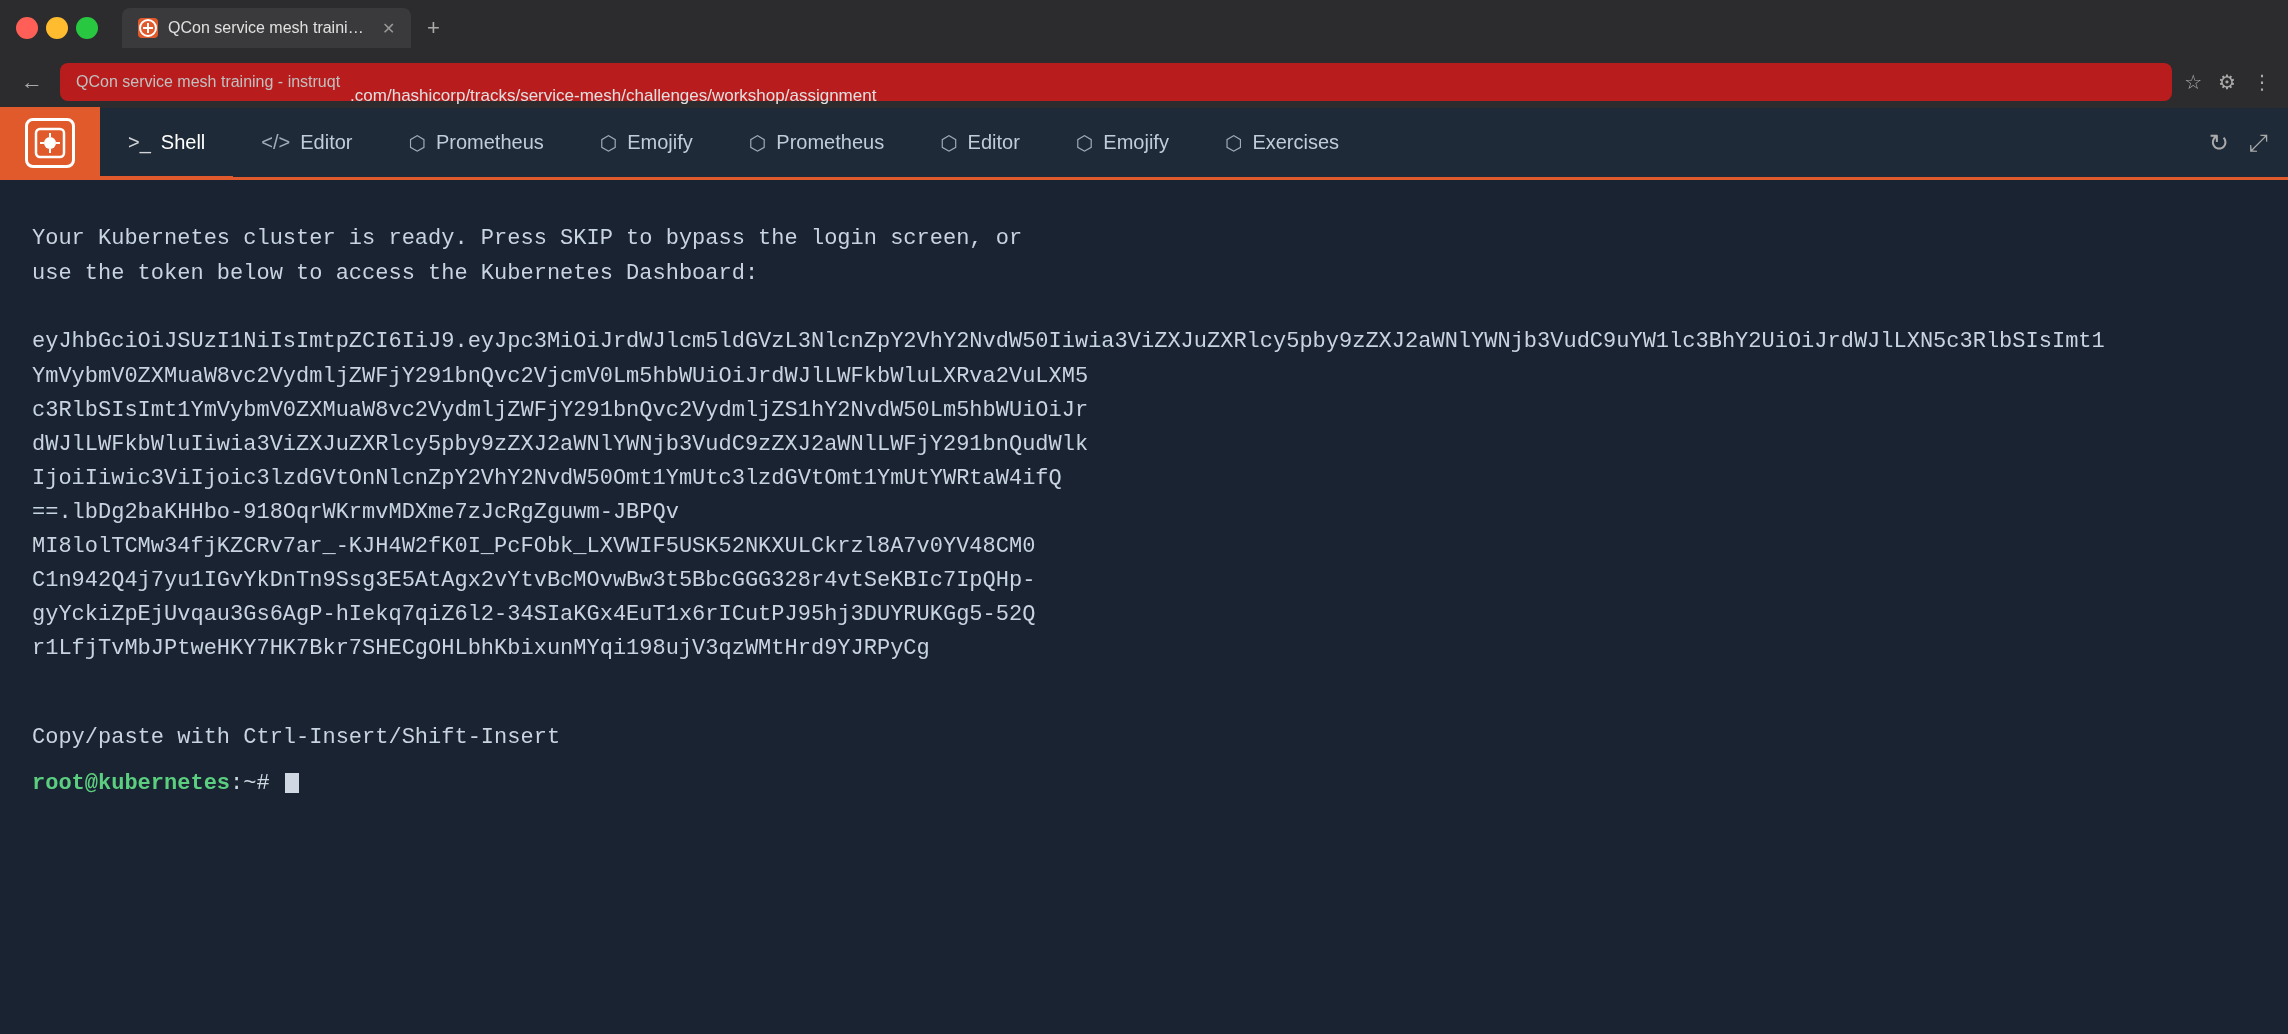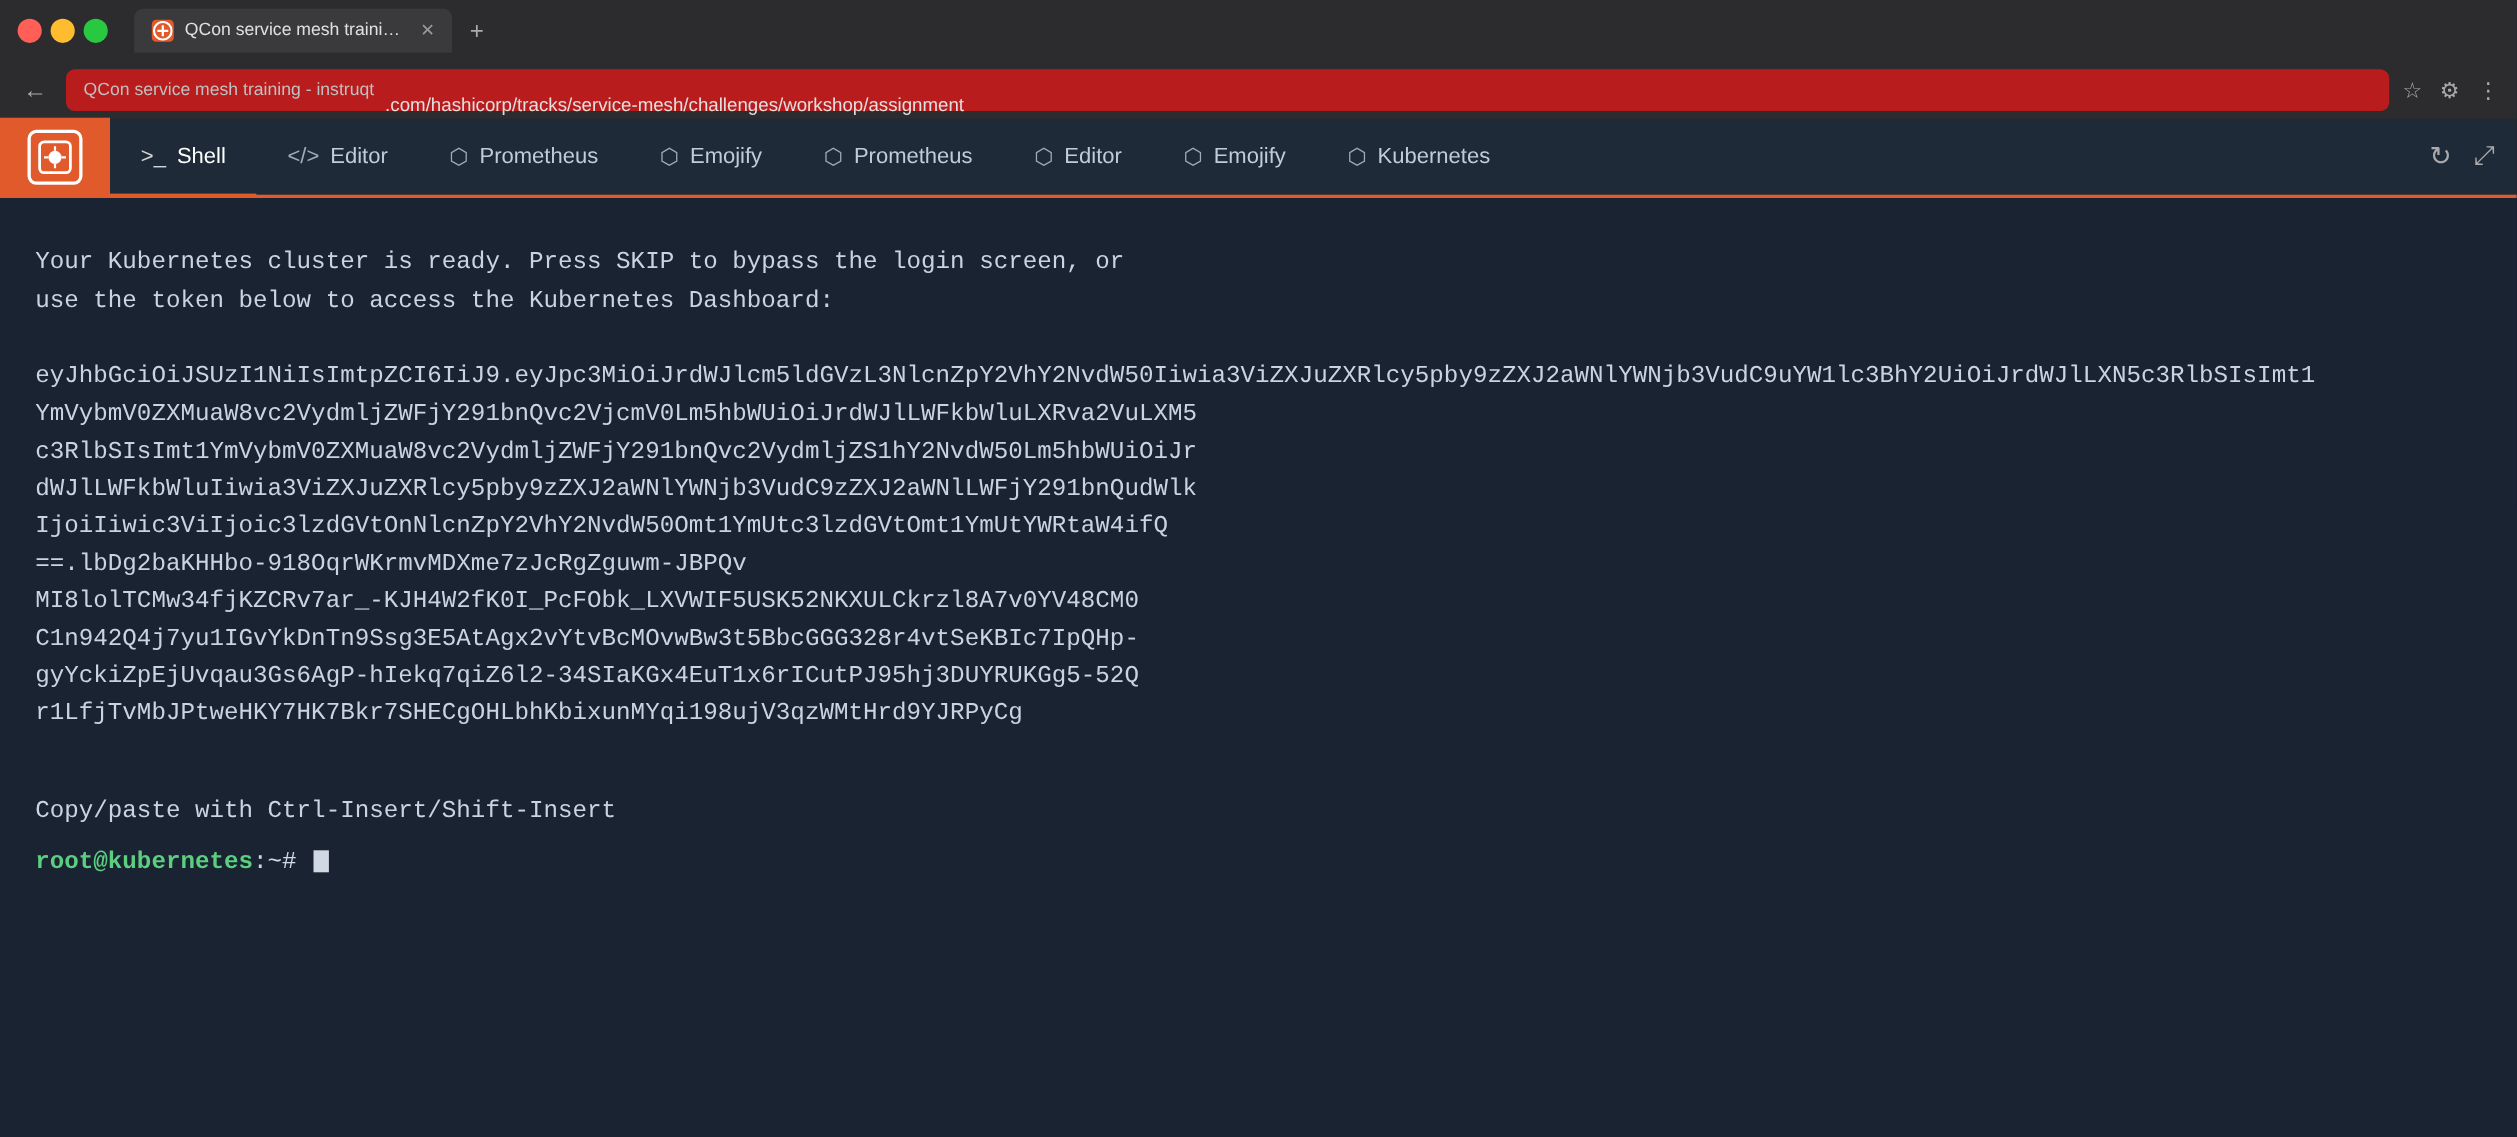--- a/index.html
+++ b/index.html
@@ -358,21 +358,21 @@
     <div class="nav-tab">
       <span class="nav-tab-icon">⬡</span>
       <span>Editor</span>
     </div>
     <div class="nav-tab">
       <span class="nav-tab-icon">⬡</span>
       <span>Emojify</span>
     </div>
     <div class="nav-tab">
       <span class="nav-tab-icon">⬡</span>
-      <span>Kubernetes</span>
+      <span>Exercises</span>
     </div>
     <div class="nav-tab-spacer"></div>
     <div class="nav-tab-actions">
       <span>↻</span>
       <span>⤢</span>
     </div>
   </div>
 </div>
 
 <div class="terminal">

